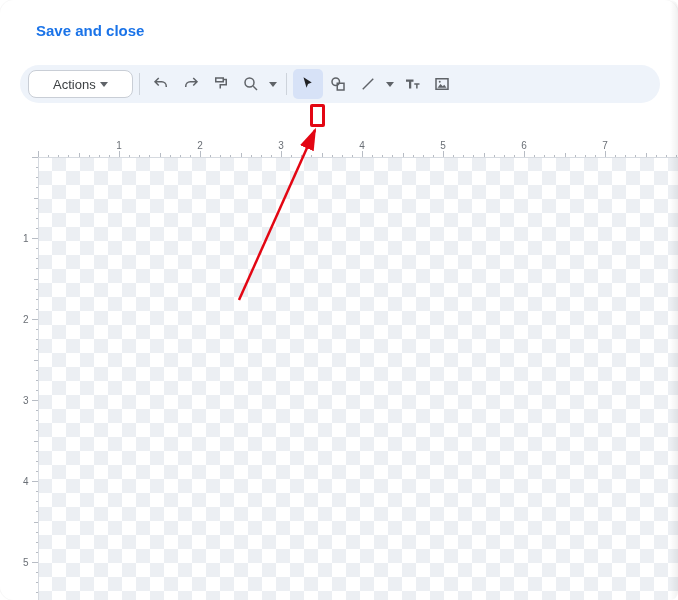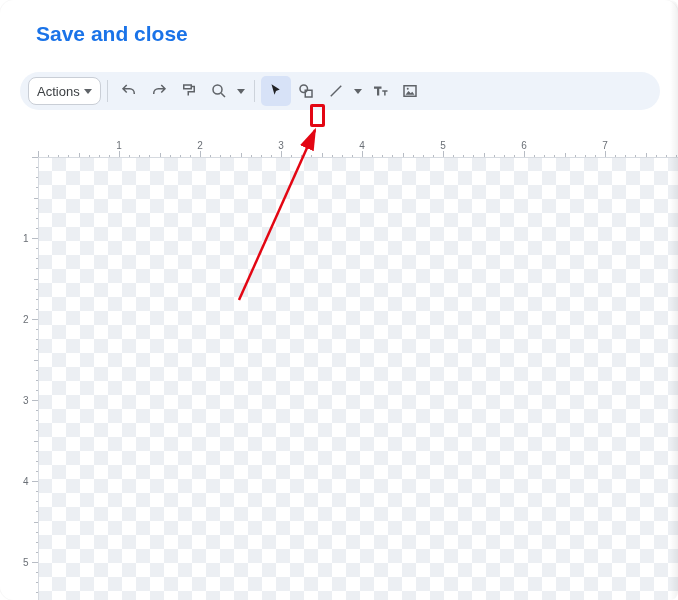--- a/index.html
+++ b/index.html
@@ -12,28 +12,28 @@
   .scroll-shadow-right{
     position:absolute; right:0; top:0; bottom:0; width:8px;
     background:linear-gradient(to right, rgba(0,0,0,0), rgba(0,0,0,.06));
     border-top-right-radius:14px; border-bottom-right-radius:14px;
   }
   .header-row{
     display:flex; align-items:center; justify-content:space-between;
     padding:22px 28px 8px 36px;
   }
   .title{ font-size:24px; color:#202124; letter-spacing:.2px;}
-  .save-close{ color:#1a73e8; font-size:21px; font-weight:600; cursor:pointer;}
+  .save-close{ color:#1a73e8; font-size:15px; font-weight:600; cursor:pointer;}
   .toolbar{
     margin:18px 18px 0 20px; height:38px; border-radius:19px;
     background:#eef3fa; display:flex; align-items:center; padding:0 10px 0 8px;
     gap:0;
   }
   .actions-btn{
-    height:28px; display:flex; align-items:center; gap:4px; padding:0 8px;
+    height:28px; display:flex; align-items:center; gap:4px; padding:0 24px;
     border:1px solid #c9ced6; border-radius:8px; background:#fff; font-size:13px;
     color:#3c4043; cursor:pointer;
   }
   .sep{ width:1px; height:22px; background:#cdd3db; margin:0 6px;}
   .tbtn{
     width:30px; height:30px; display:flex; align-items:center; justify-content:center;
     border-radius:5px; cursor:pointer; position:relative;
   }
   .tbtn.sel{ background:#d7e2f7;}
   .tbtn svg{ display:block;}

